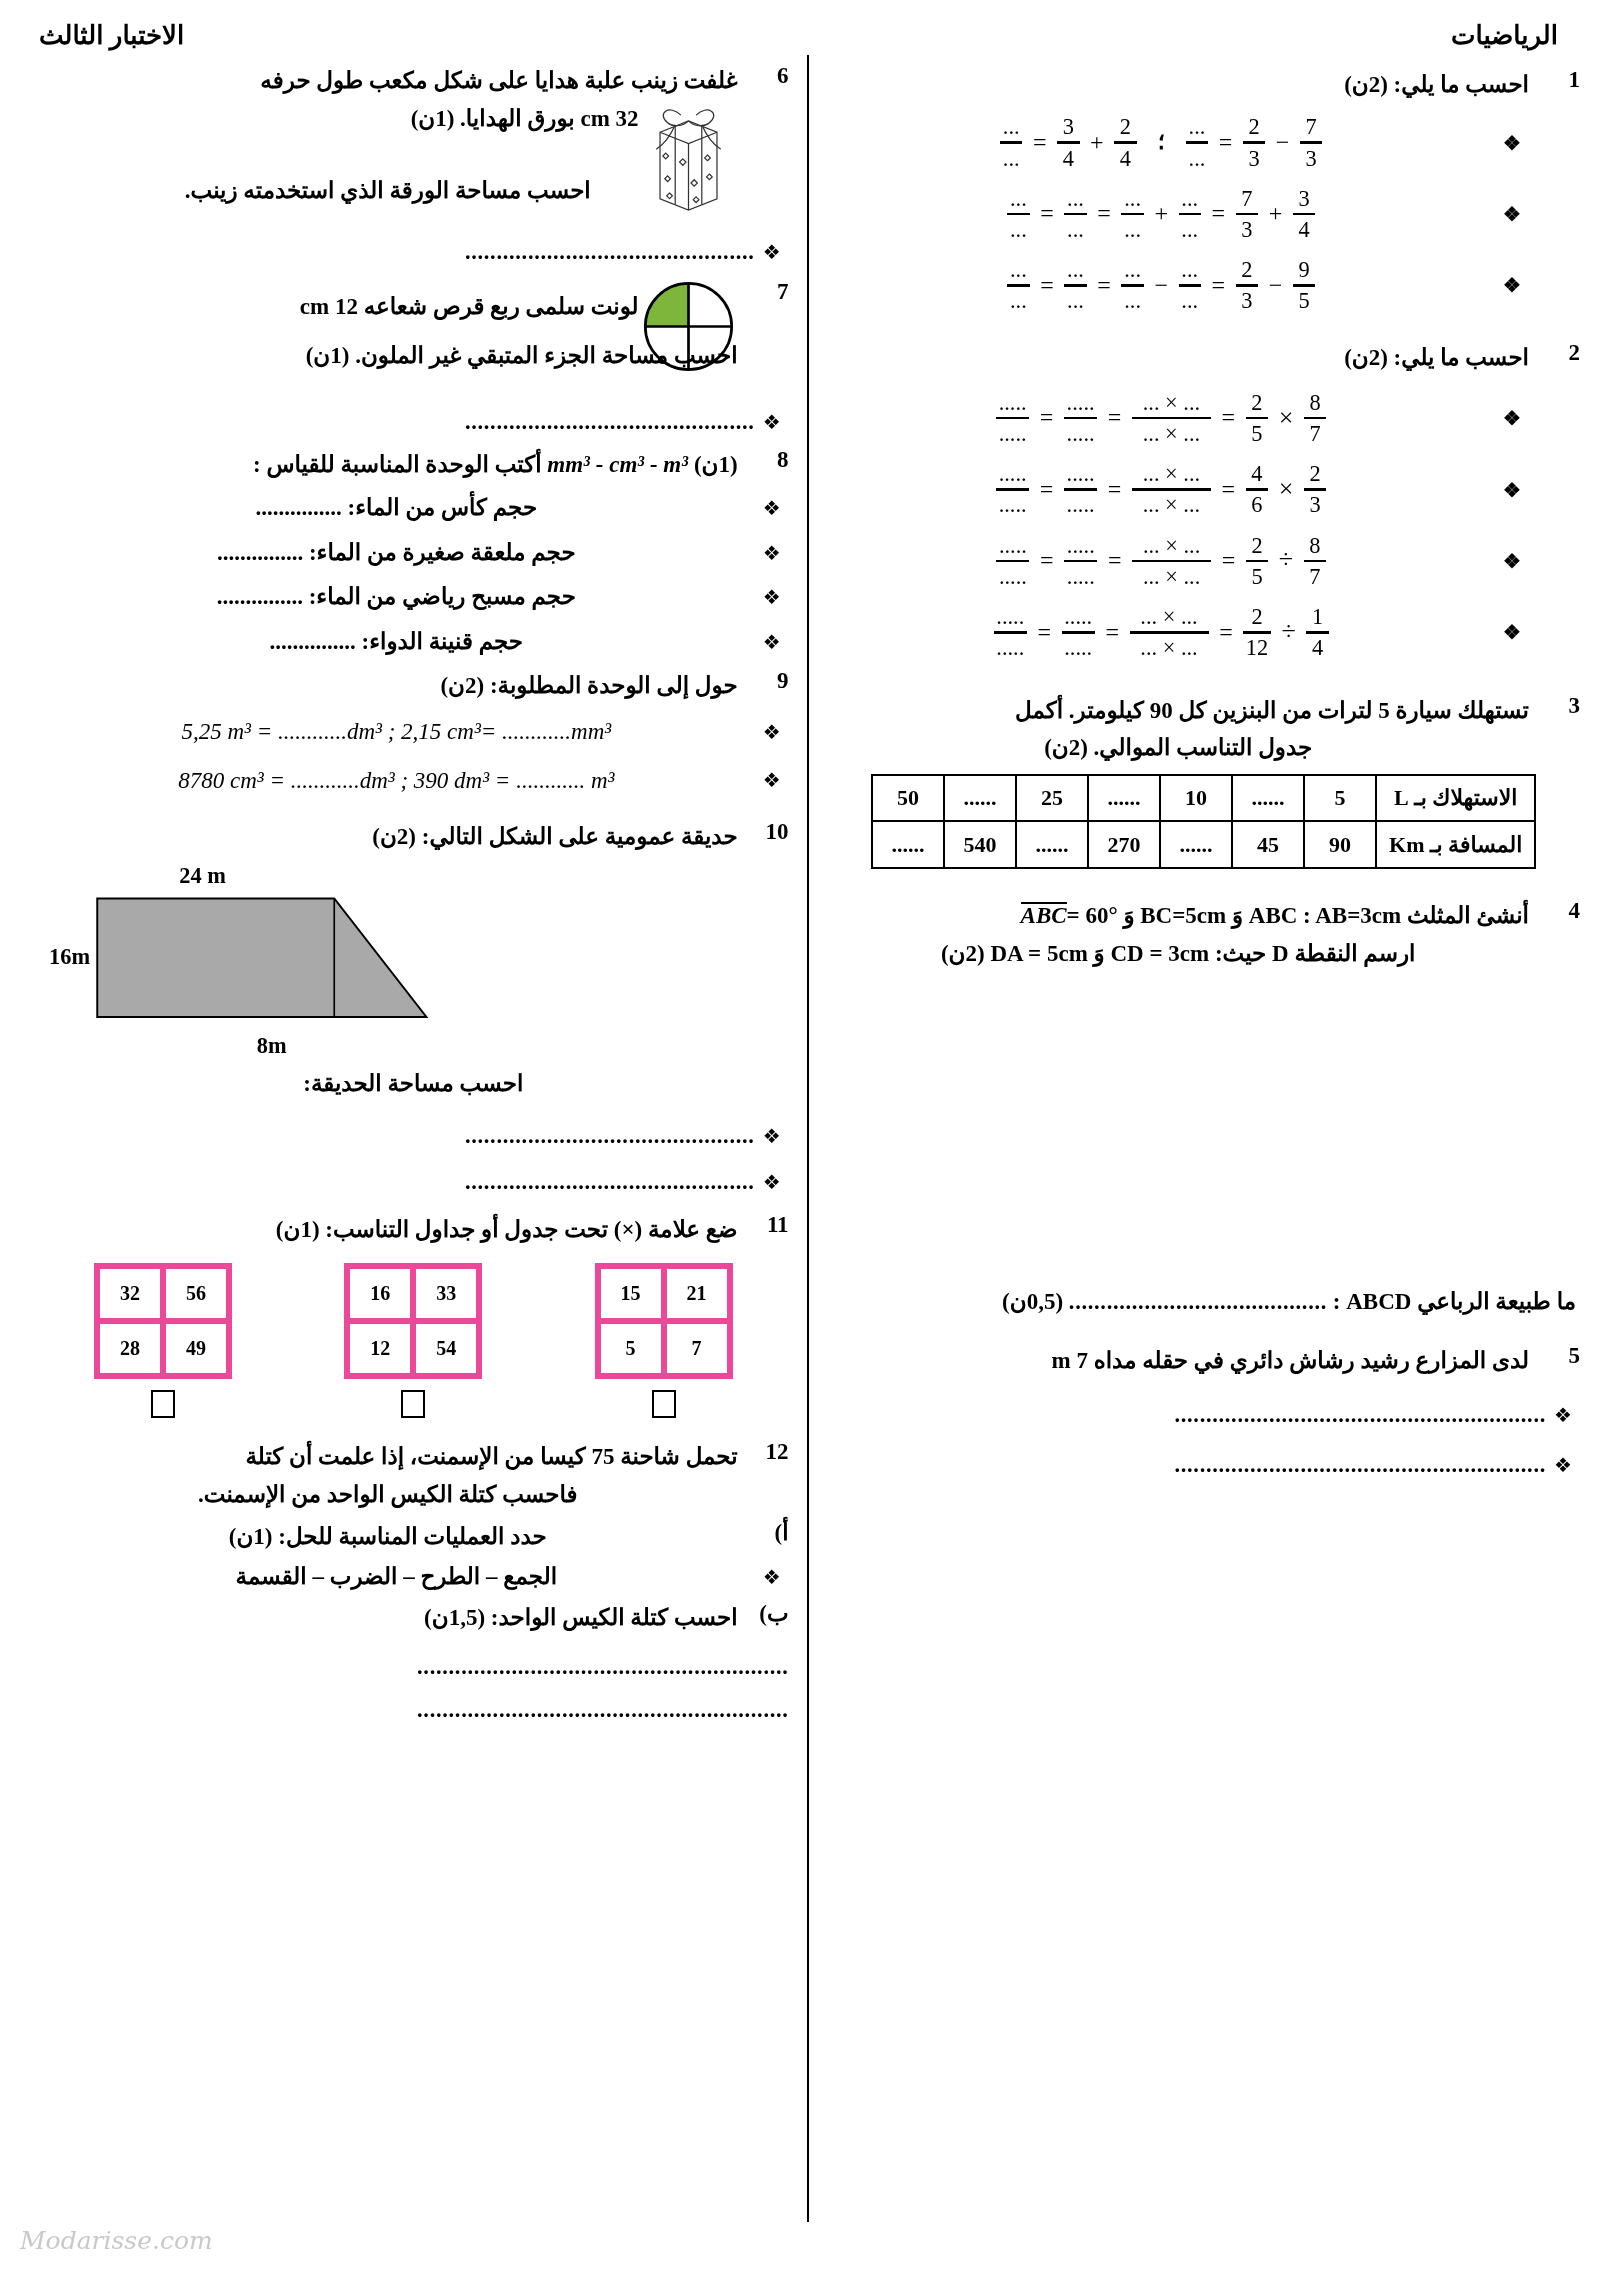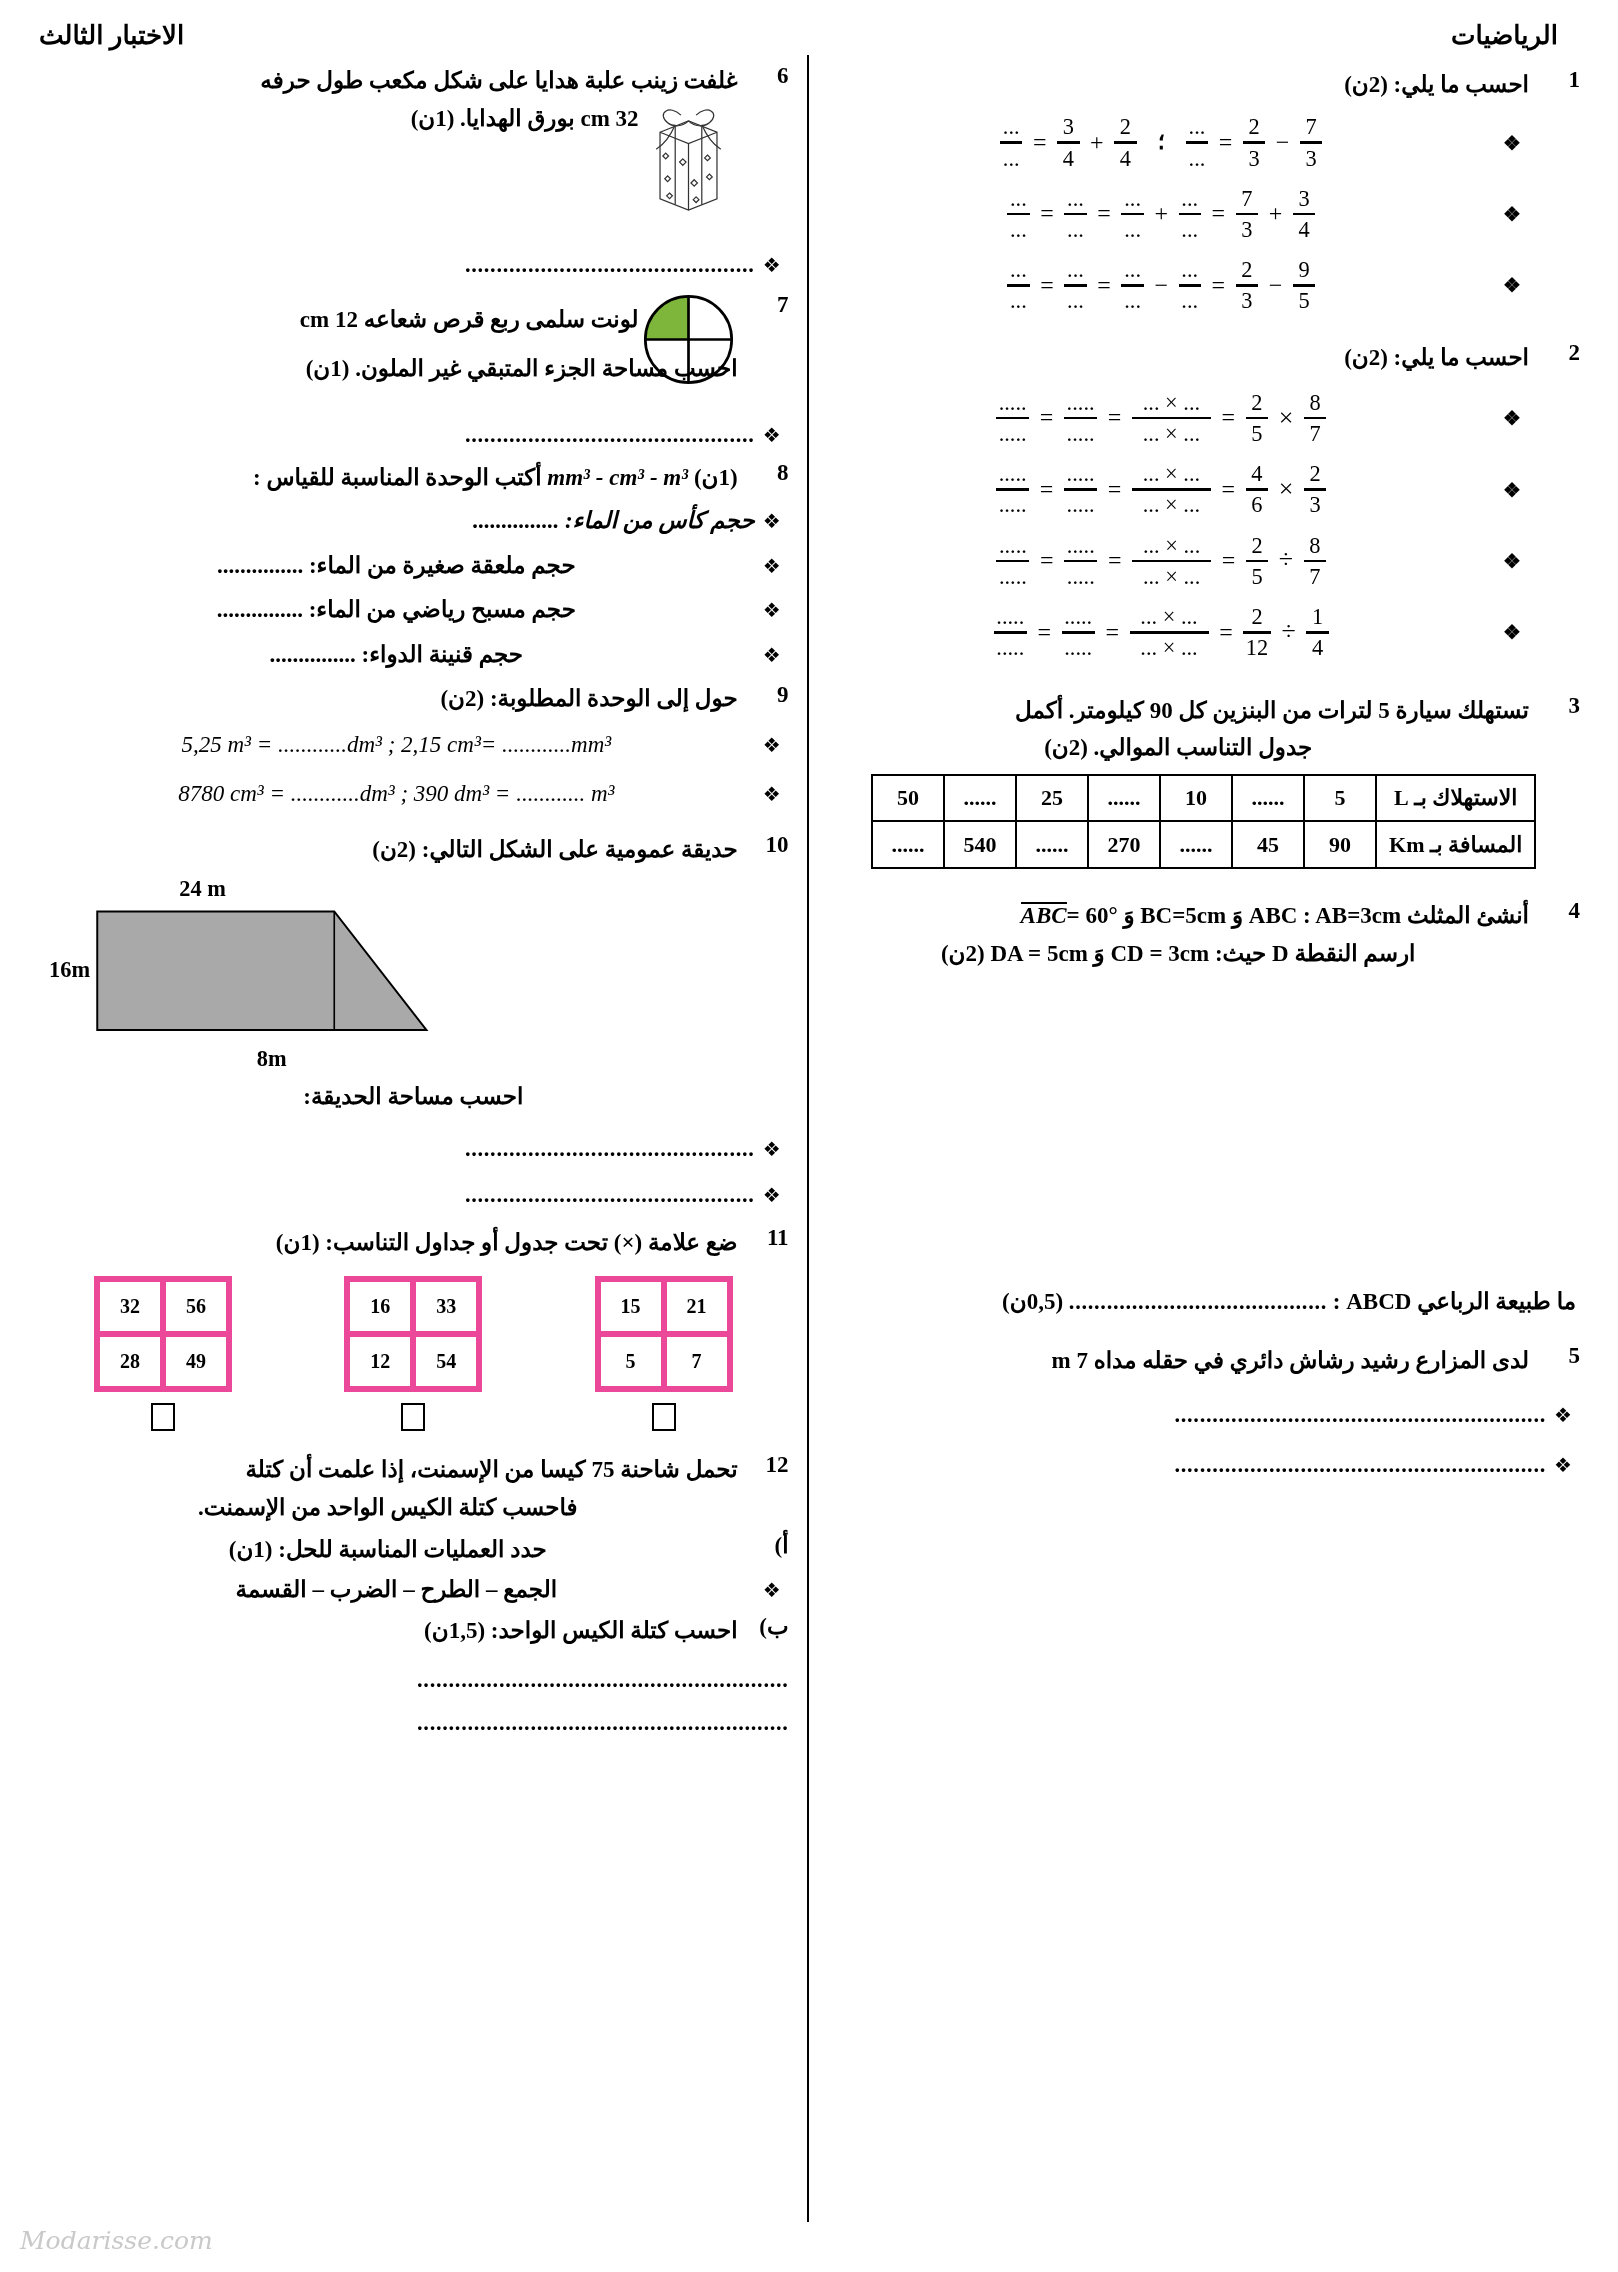--- a/index.html
+++ b/index.html
@@ -482,20 +482,21 @@
                   <path d="M28 80 l3 3 -3 3 -3 -3 Z"></path>
                   <path d="M56 84 l3.4 3.4 -3.4 3.4 -3.4 -3.4 Z"></path>
                   <path d="M72 78 l3 3 -3 3 -3 -3 Z"></path>
                   <path d="M30 98 l3 3 -3 3 -3 -3 Z"></path>
                   <path d="M58 102 l3 3 -3 3 -3 -3 Z"></path>
                 </g>
               </svg>
             </div>
             <div style="flex:1 1 auto;">32 cm بورق الهدايا. (1ن)</div>
           </div>
+          <div style="text-align:center; margin-top:-51px;">احسب مساحة الورقة الذي استخدمته زينب.</div>
         </div>
       </div>
 
       <div class="bullet-line" style="margin-top:29px;">
         <div class="bullet">❖</div>
         <div class="bullet-content dots-row">..............................................</div>
       </div>
 
       <div class="q" style="margin-top:12px;">
         <div class="q-num">7</div>
@@ -525,21 +526,21 @@
         <div class="q-body rightalign">
           <div>
             <span>(1ن)</span>
             <span class="ital ltr">mm³ - cm³ - m³</span>
             <span>أكتب الوحدة المناسبة للقياس :</span>
           </div>
         </div>
       </div>
       <div class="bullet-line" style="margin-top:5.3px;">
         <div class="bullet">❖</div>
-        <div class="bullet-content q-body" style="font-style:italic;">حجم كأس من الماء: ...............</div>
+        <div class="bullet-content q-body" style="text-align:center;">حجم كأس من الماء: ...............</div>
       </div>
       <div class="bullet-line">
         <div class="bullet">❖</div>
         <div class="bullet-content q-body" style="text-align:center;">حجم ملعقة صغيرة من الماء: ...............</div>
       </div>
       <div class="bullet-line">
         <div class="bullet">❖</div>
         <div class="bullet-content q-body" style="text-align:center;">حجم مسبح رياضي من الماء: ...............</div>
       </div>
       <div class="bullet-line">

